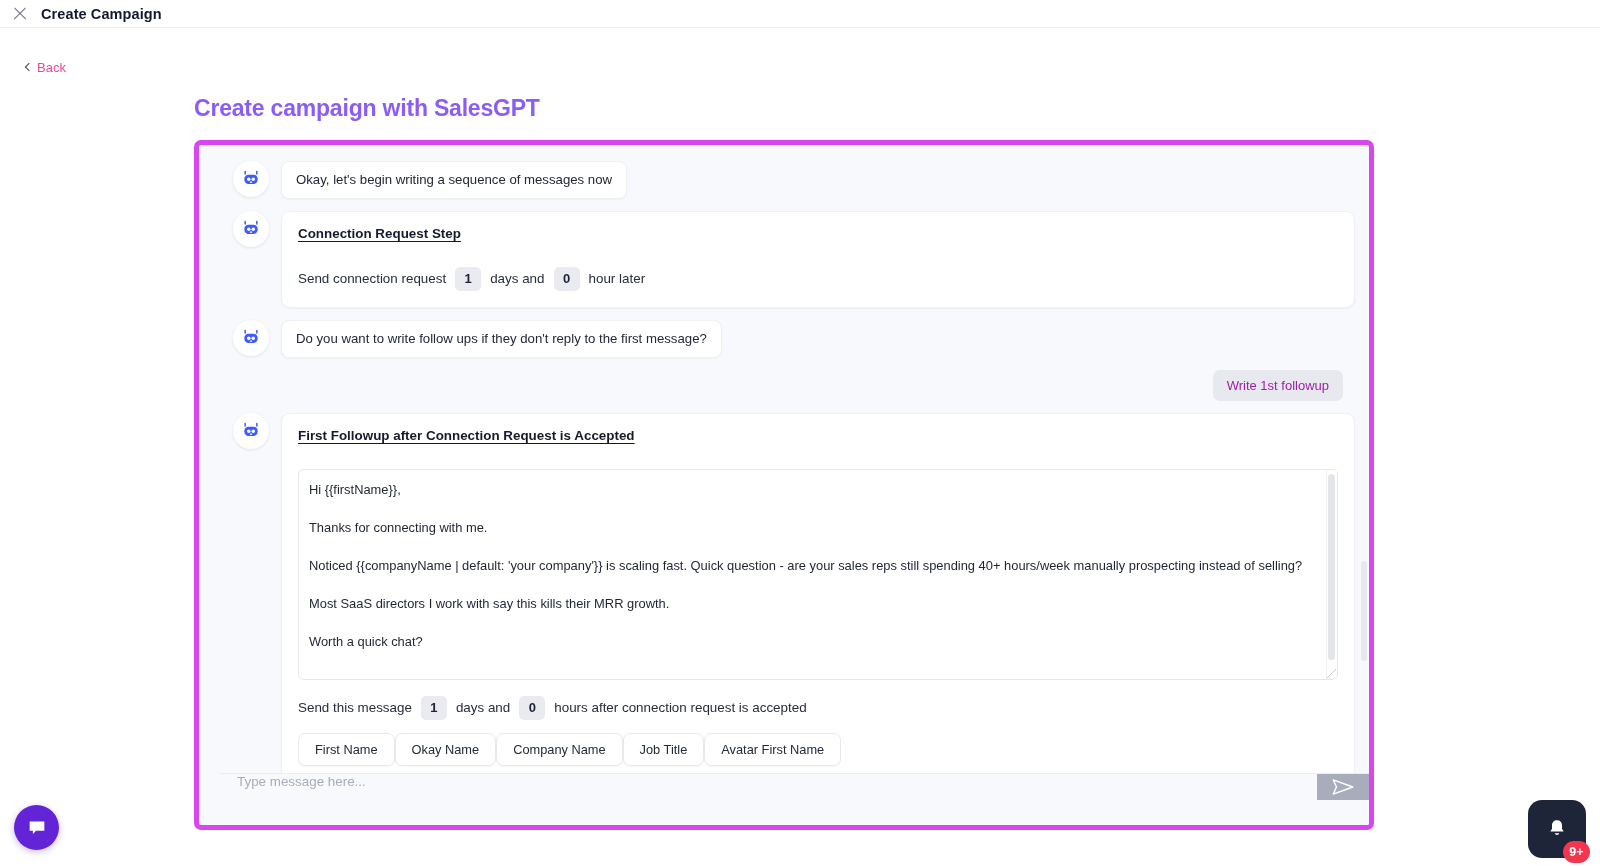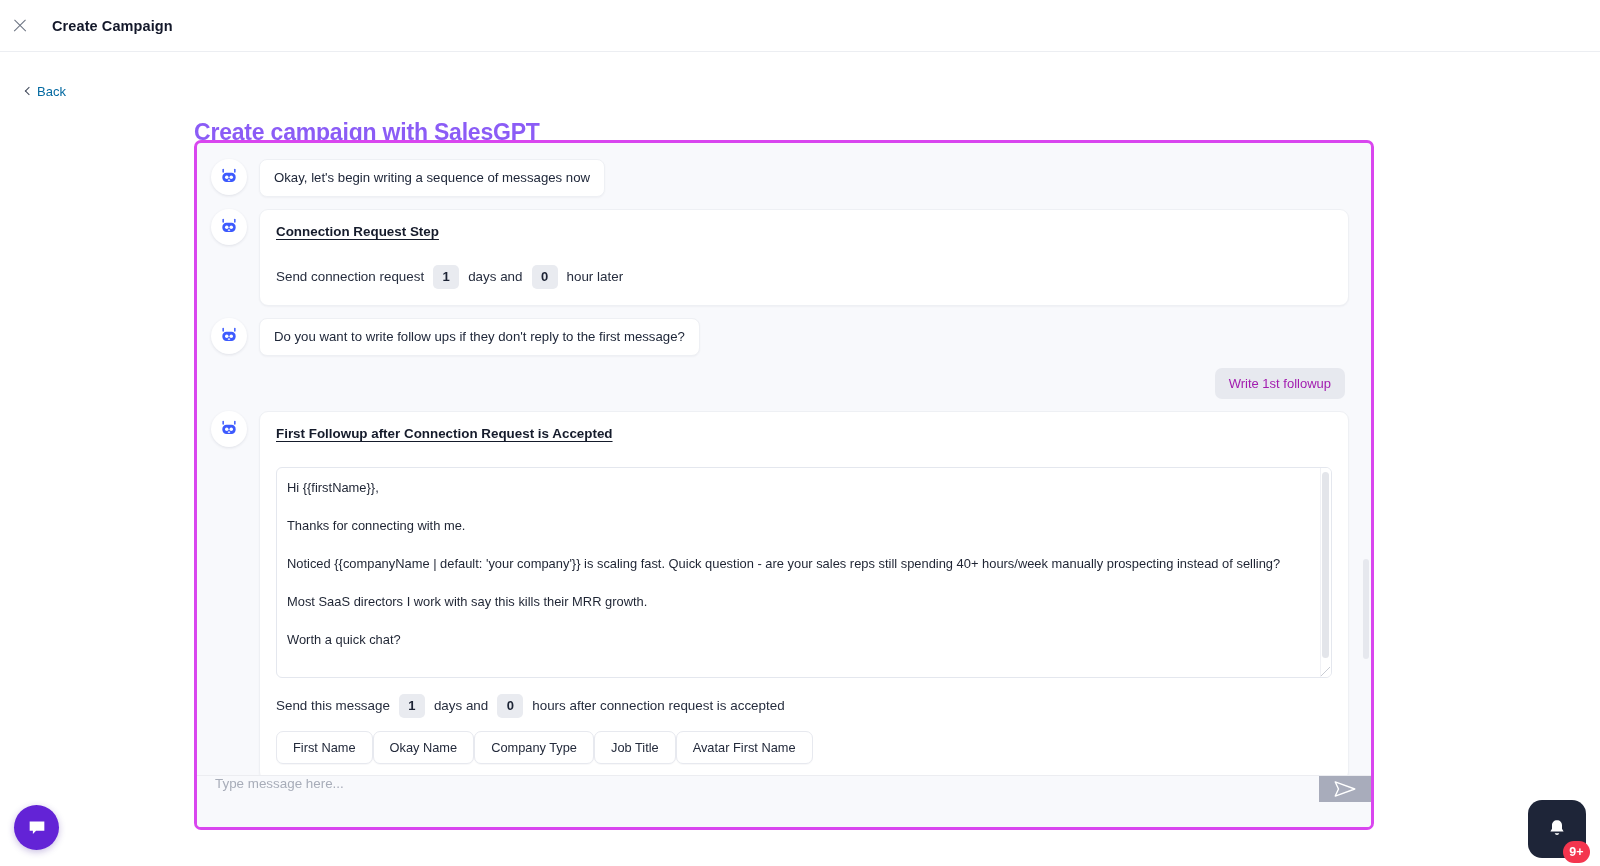--- a/index.html
+++ b/index.html
@@ -7,24 +7,24 @@
     margin: 0; padding: 0;
     width: 1600px; height: 866px;
     overflow: hidden;
     background: #ffffff;
     font-family: "Liberation Sans", sans-serif;
     color: #171d2d;
   }
 
   
   .topbar {
-    height: 52px;
+    height: 28px;
     display: flex;
     align-items: center;
-    gap: 24px;
+    gap: 13px;
     padding: 0 12px;
     border-bottom: 1px solid #eceef2;
     background: #fff;
   }
   .close-icon {
     width: 16px; height: 16px;
     position: relative;
     flex: 0 0 auto;
     cursor: pointer;
   }
@@ -44,21 +44,21 @@
     color: #13182a;
   }
 
   
   .back-row { padding: 28px 0 0 26px; }
   .back-link {
     display: inline-flex;
     align-items: center;
     gap: 5px;
     font-size: 13px;
-    color: #0369a1;
+    color: #ec4899;
     cursor: pointer;
   }
   .chev-left {
     display: inline-block;
     width: 6px; height: 6px;
     border-left: 1.3px solid #3d4557;
     border-bottom: 1.3px solid #3d4557;
     transform: rotate(45deg);
     margin-bottom: 1px;
   }
@@ -72,25 +72,26 @@
     color: #8b5cf6;
   }
 
   .chat-shell {
     position: absolute;
     left: 194px;
     top: 140px;
     width: 1180px;
     height: 690px;
     background: #f8f9fc;
-    border: 3px solid #d946ef;
+    border: 5px solid #d946ef;
     border-radius: 7px;
     display: flex;
     flex-direction: column;
     overflow: hidden;
+    padding-left: 20px;
   }
 
   .chat-scroll {
     flex: 1 1 auto;
     position: relative;
     padding: 16px 14px 10px 14px;
     overflow: hidden;
   }
 
   
@@ -412,21 +413,21 @@
           <span>Send this message</span>
           <span class="num-box">1</span>
           <span>days and</span>
           <span class="num-box">0</span>
           <span>hours after connection request is accepted</span>
         </div>
 
         <div class="var-chips">
           <span class="var-chip">First Name</span>
           <span class="var-chip">Okay Name</span>
-          <span class="var-chip">Company Type</span>
+          <span class="var-chip">Company Name</span>
           <span class="var-chip">Job Title</span>
           <span class="var-chip">Avatar First Name</span>
         </div>
       </div>
     </div>
 
     <div class="panel-sb-track">
       <div class="panel-sb-thumb"></div>
     </div>
   </div>

